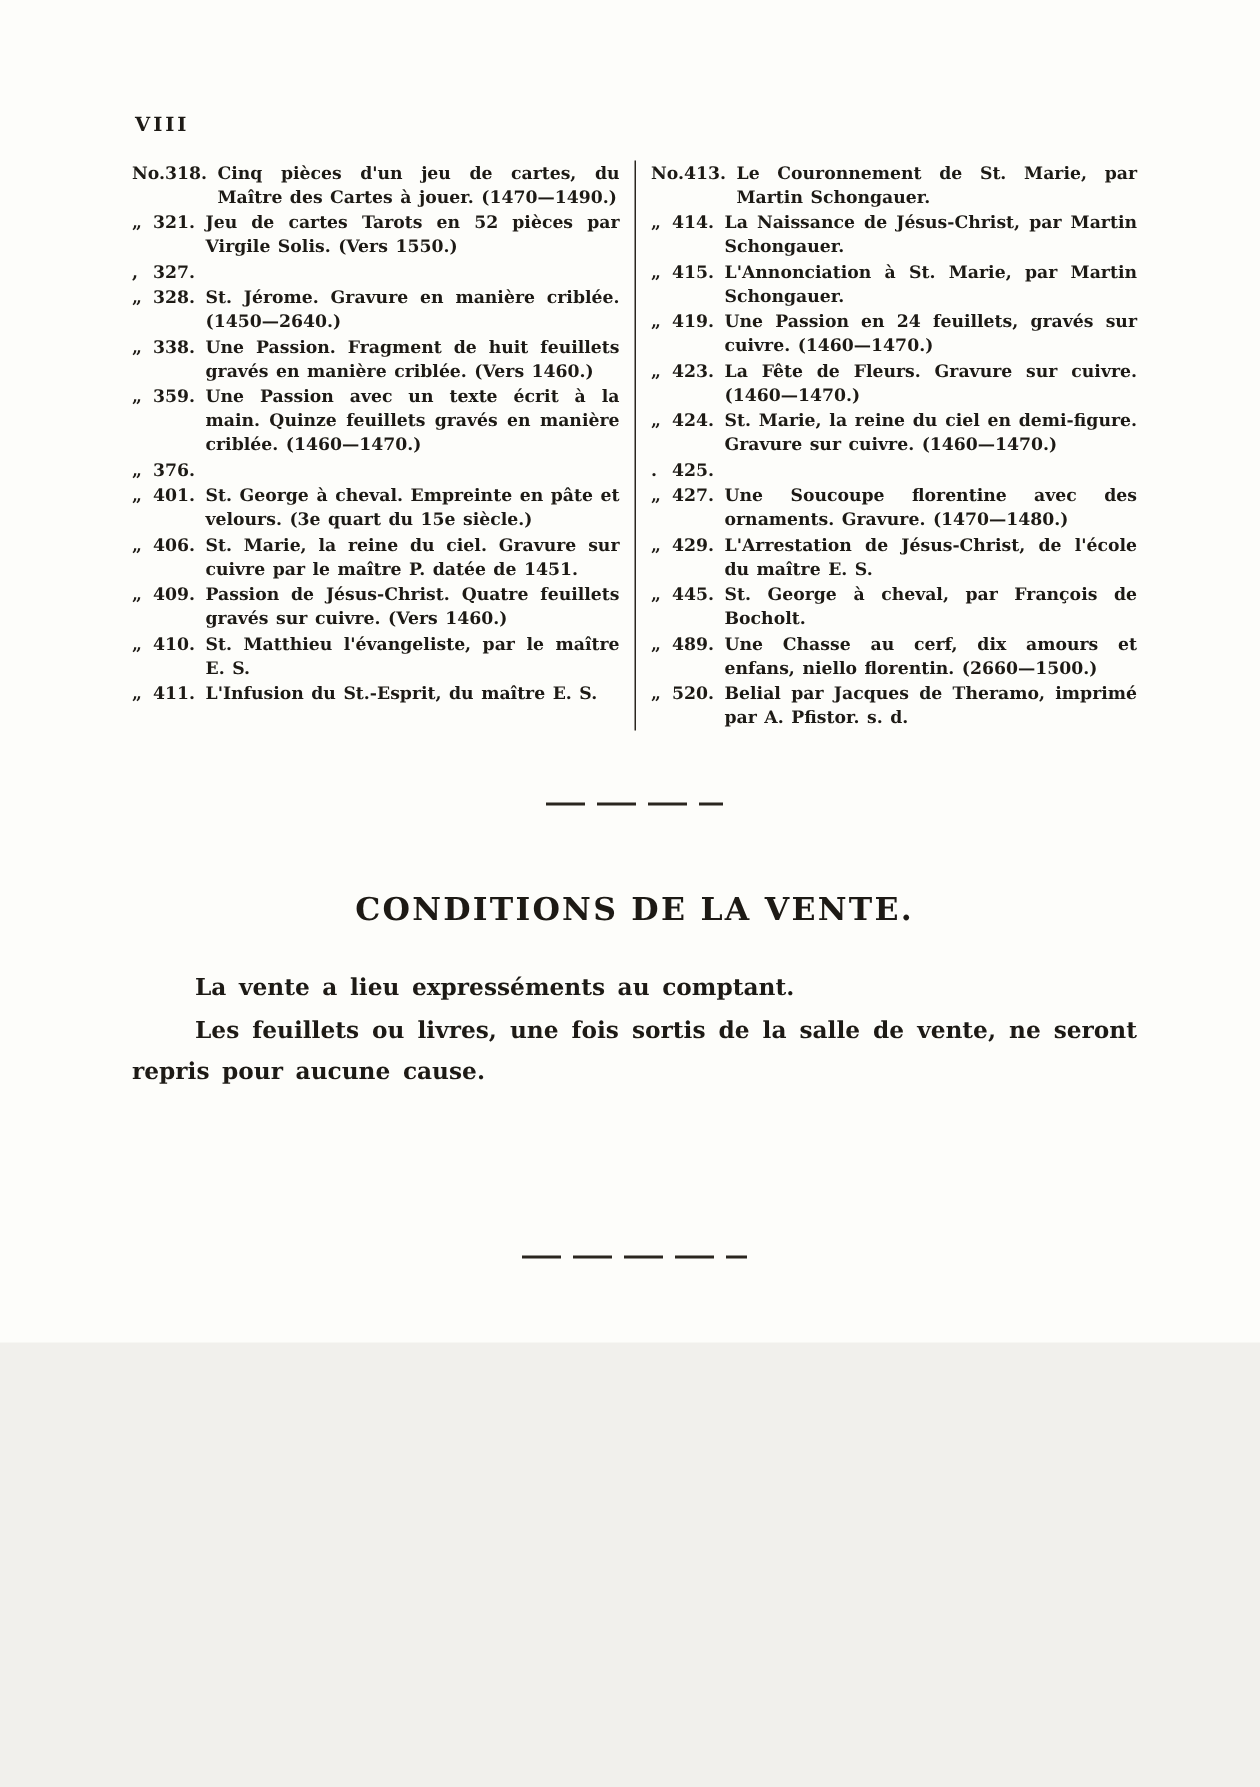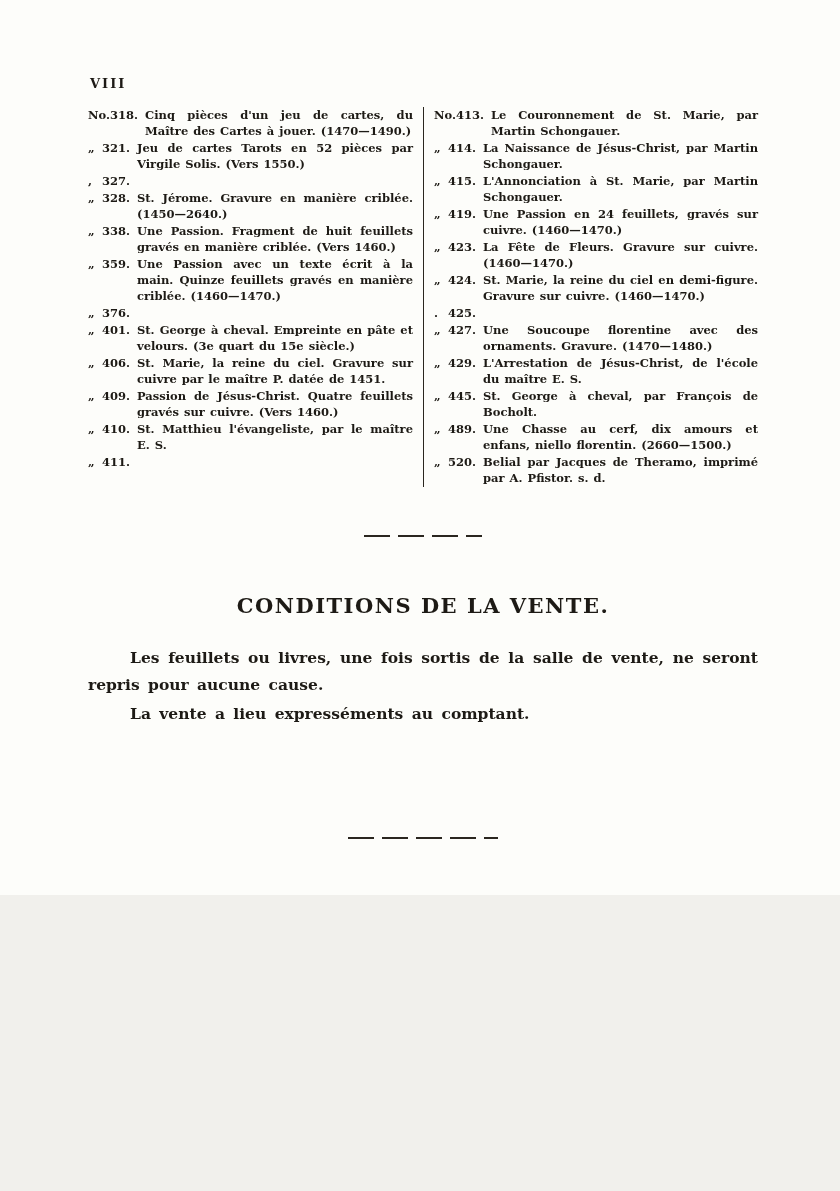--- a/index.html
+++ b/index.html
@@ -162,20 +162,21 @@
             <span class="num">410.</span>
           </span>
     <span class="txt">St. Matthieu l'évangeliste, par le maître E. S.</span>
   </div>
 
   <div class="entry">
     <span class="lbl">
             <span class="mark">„</span>
             <span class="num">411.</span>
           </span>
+    <span class="txt">L'Infusion du St.-Esprit, du maître E. S.</span>
   </div>
 </div>
     <div class="col col-right">
   <div class="entry">
     <span class="lbl">
             <span class="mark">No.</span>
             <span class="num">413.</span>
           </span>
     <span class="txt">Le Couronnement de St. Marie, par Martin Schongauer.</span>
   </div>
@@ -266,19 +267,19 @@
           </span>
     <span class="txt">Belial par Jacques de Theramo, imprimé par A. Pfistor. s. d.</span>
   </div>
 </div>
   </div>
 
   <div class="rule rule-1"></div>
 
   <h1 class="conditions-title">CONDITIONS DE LA VENTE.</h1>
 
+  <p class="para">La vente a lieu expresséments au comptant.</p>
+
   <p class="para">Les feuillets ou livres, une fois sortis de la salle de vente, ne seront repris pour aucune cause.</p>
 
-  <p class="para">La vente a lieu expresséments au comptant.</p>
-
   <div class="rule rule-2"></div>
 
 </div>
 
 </body></html>

